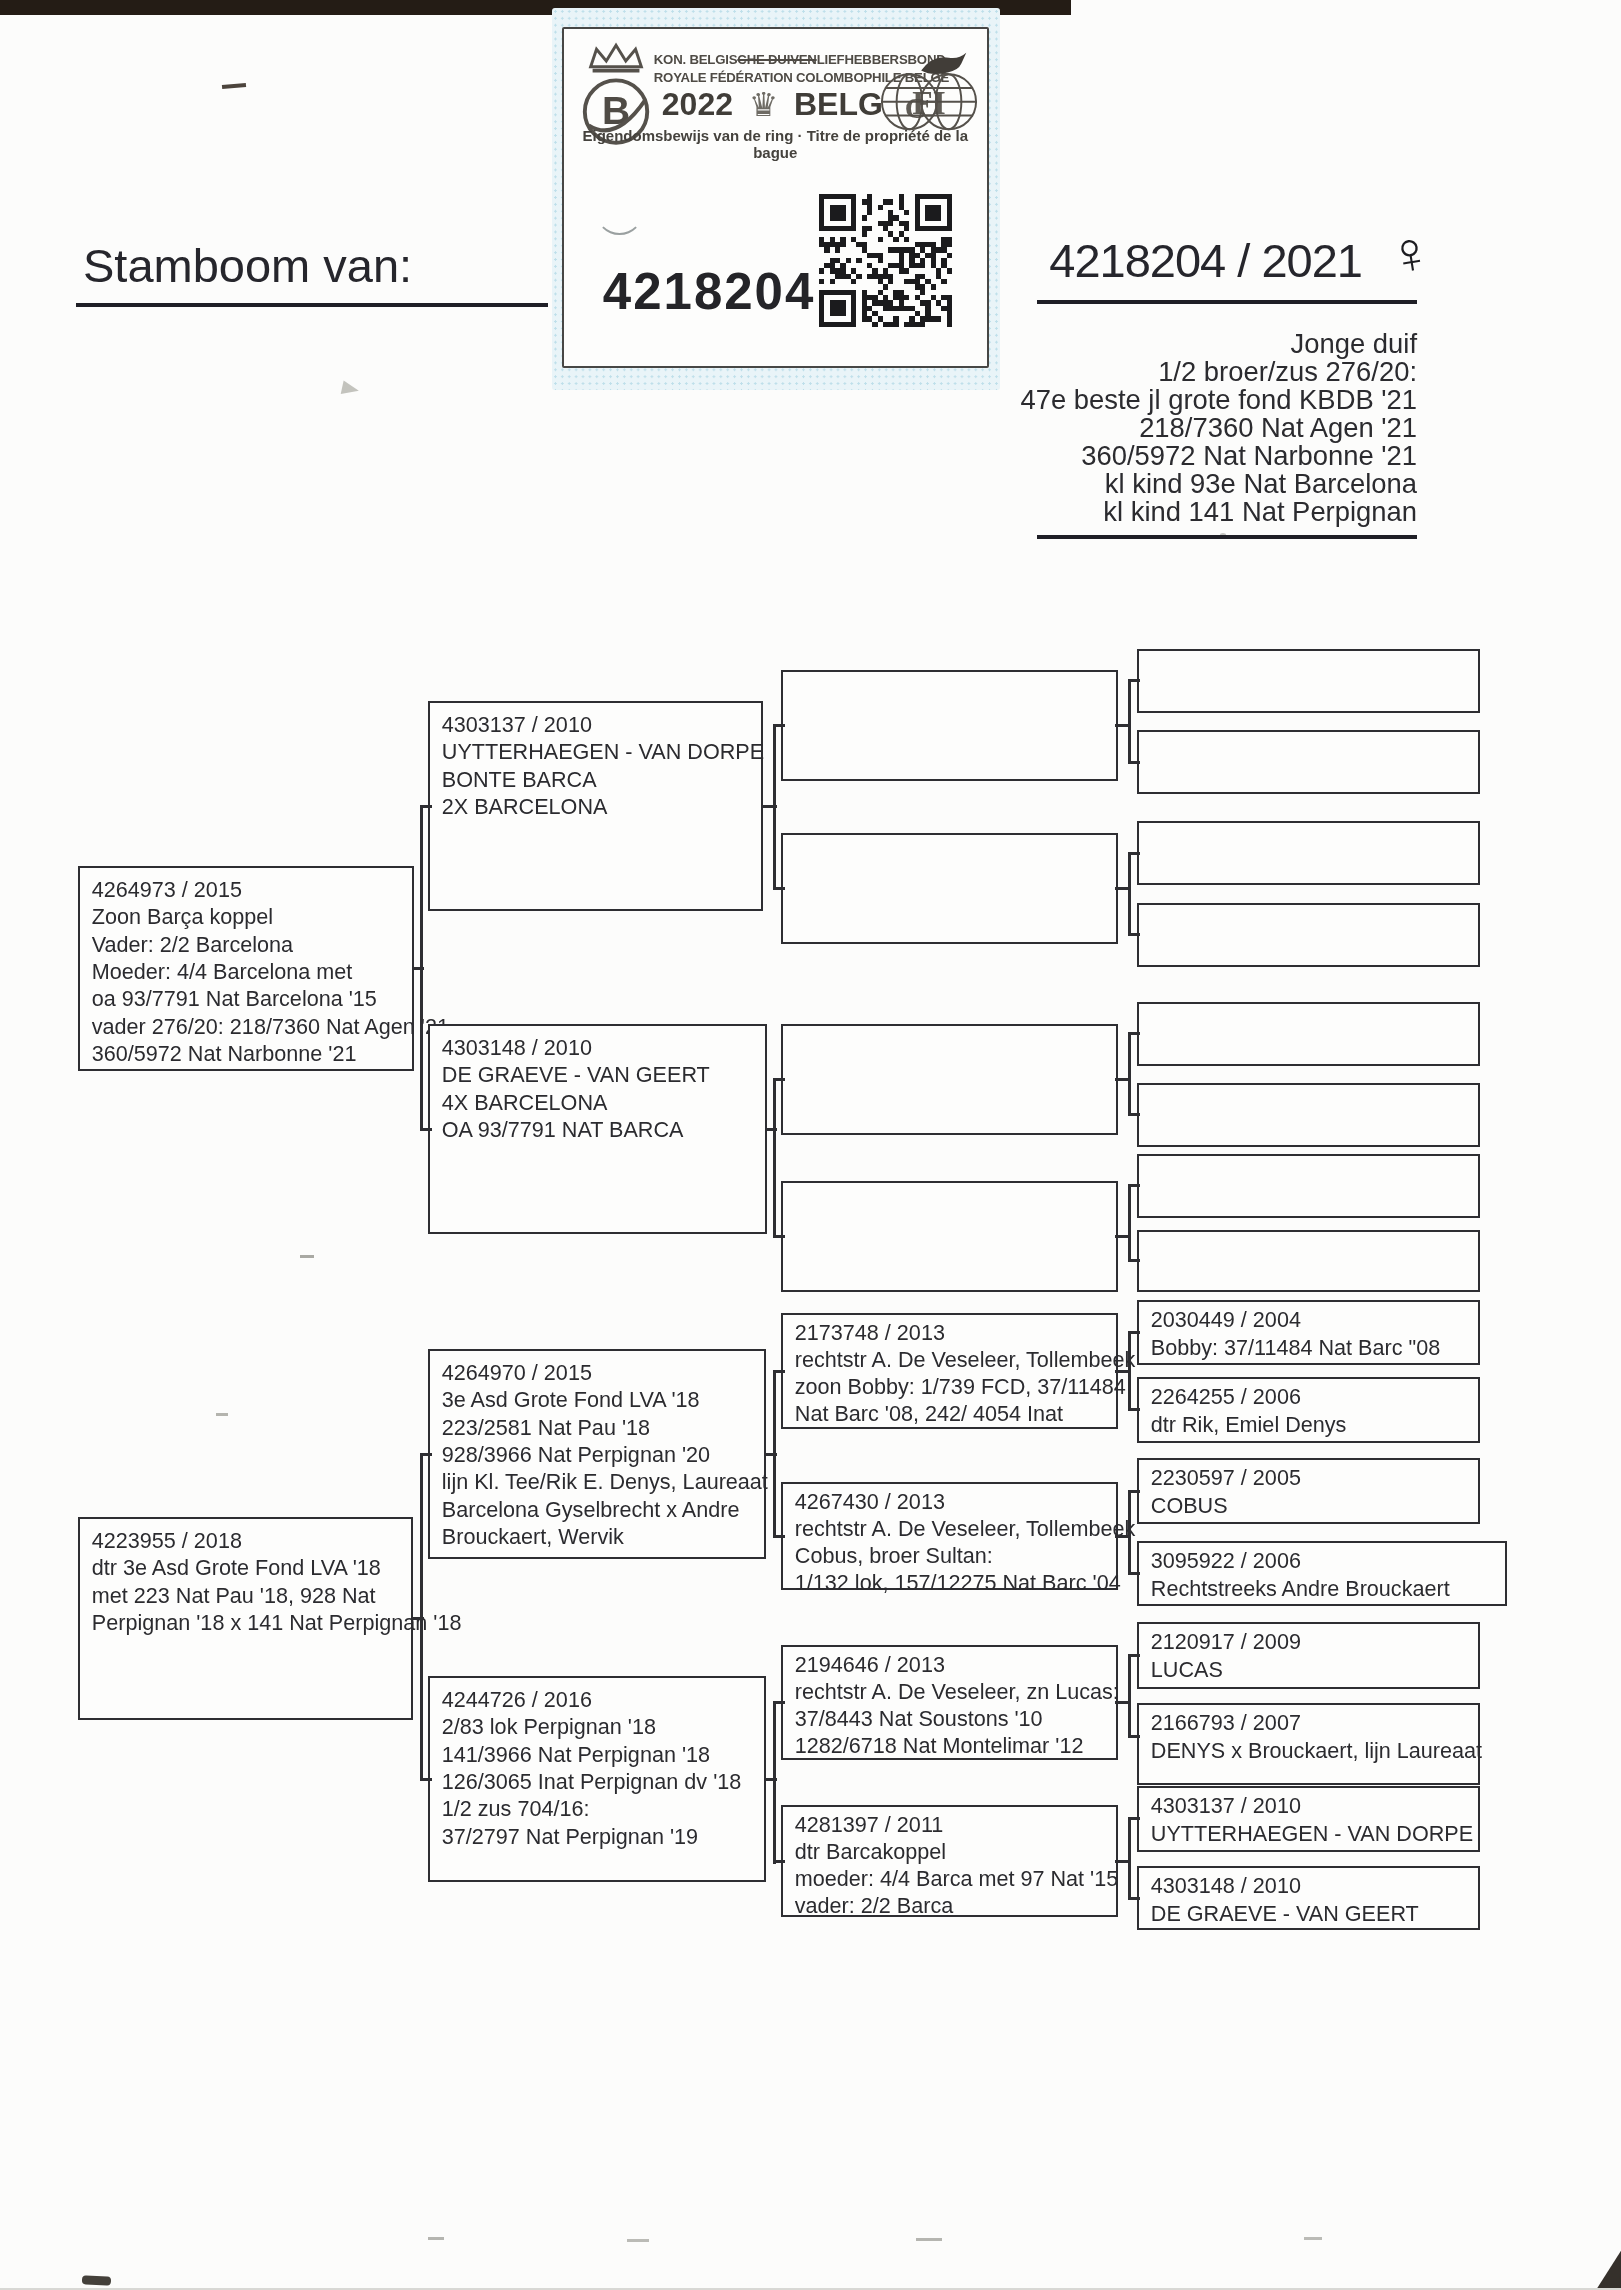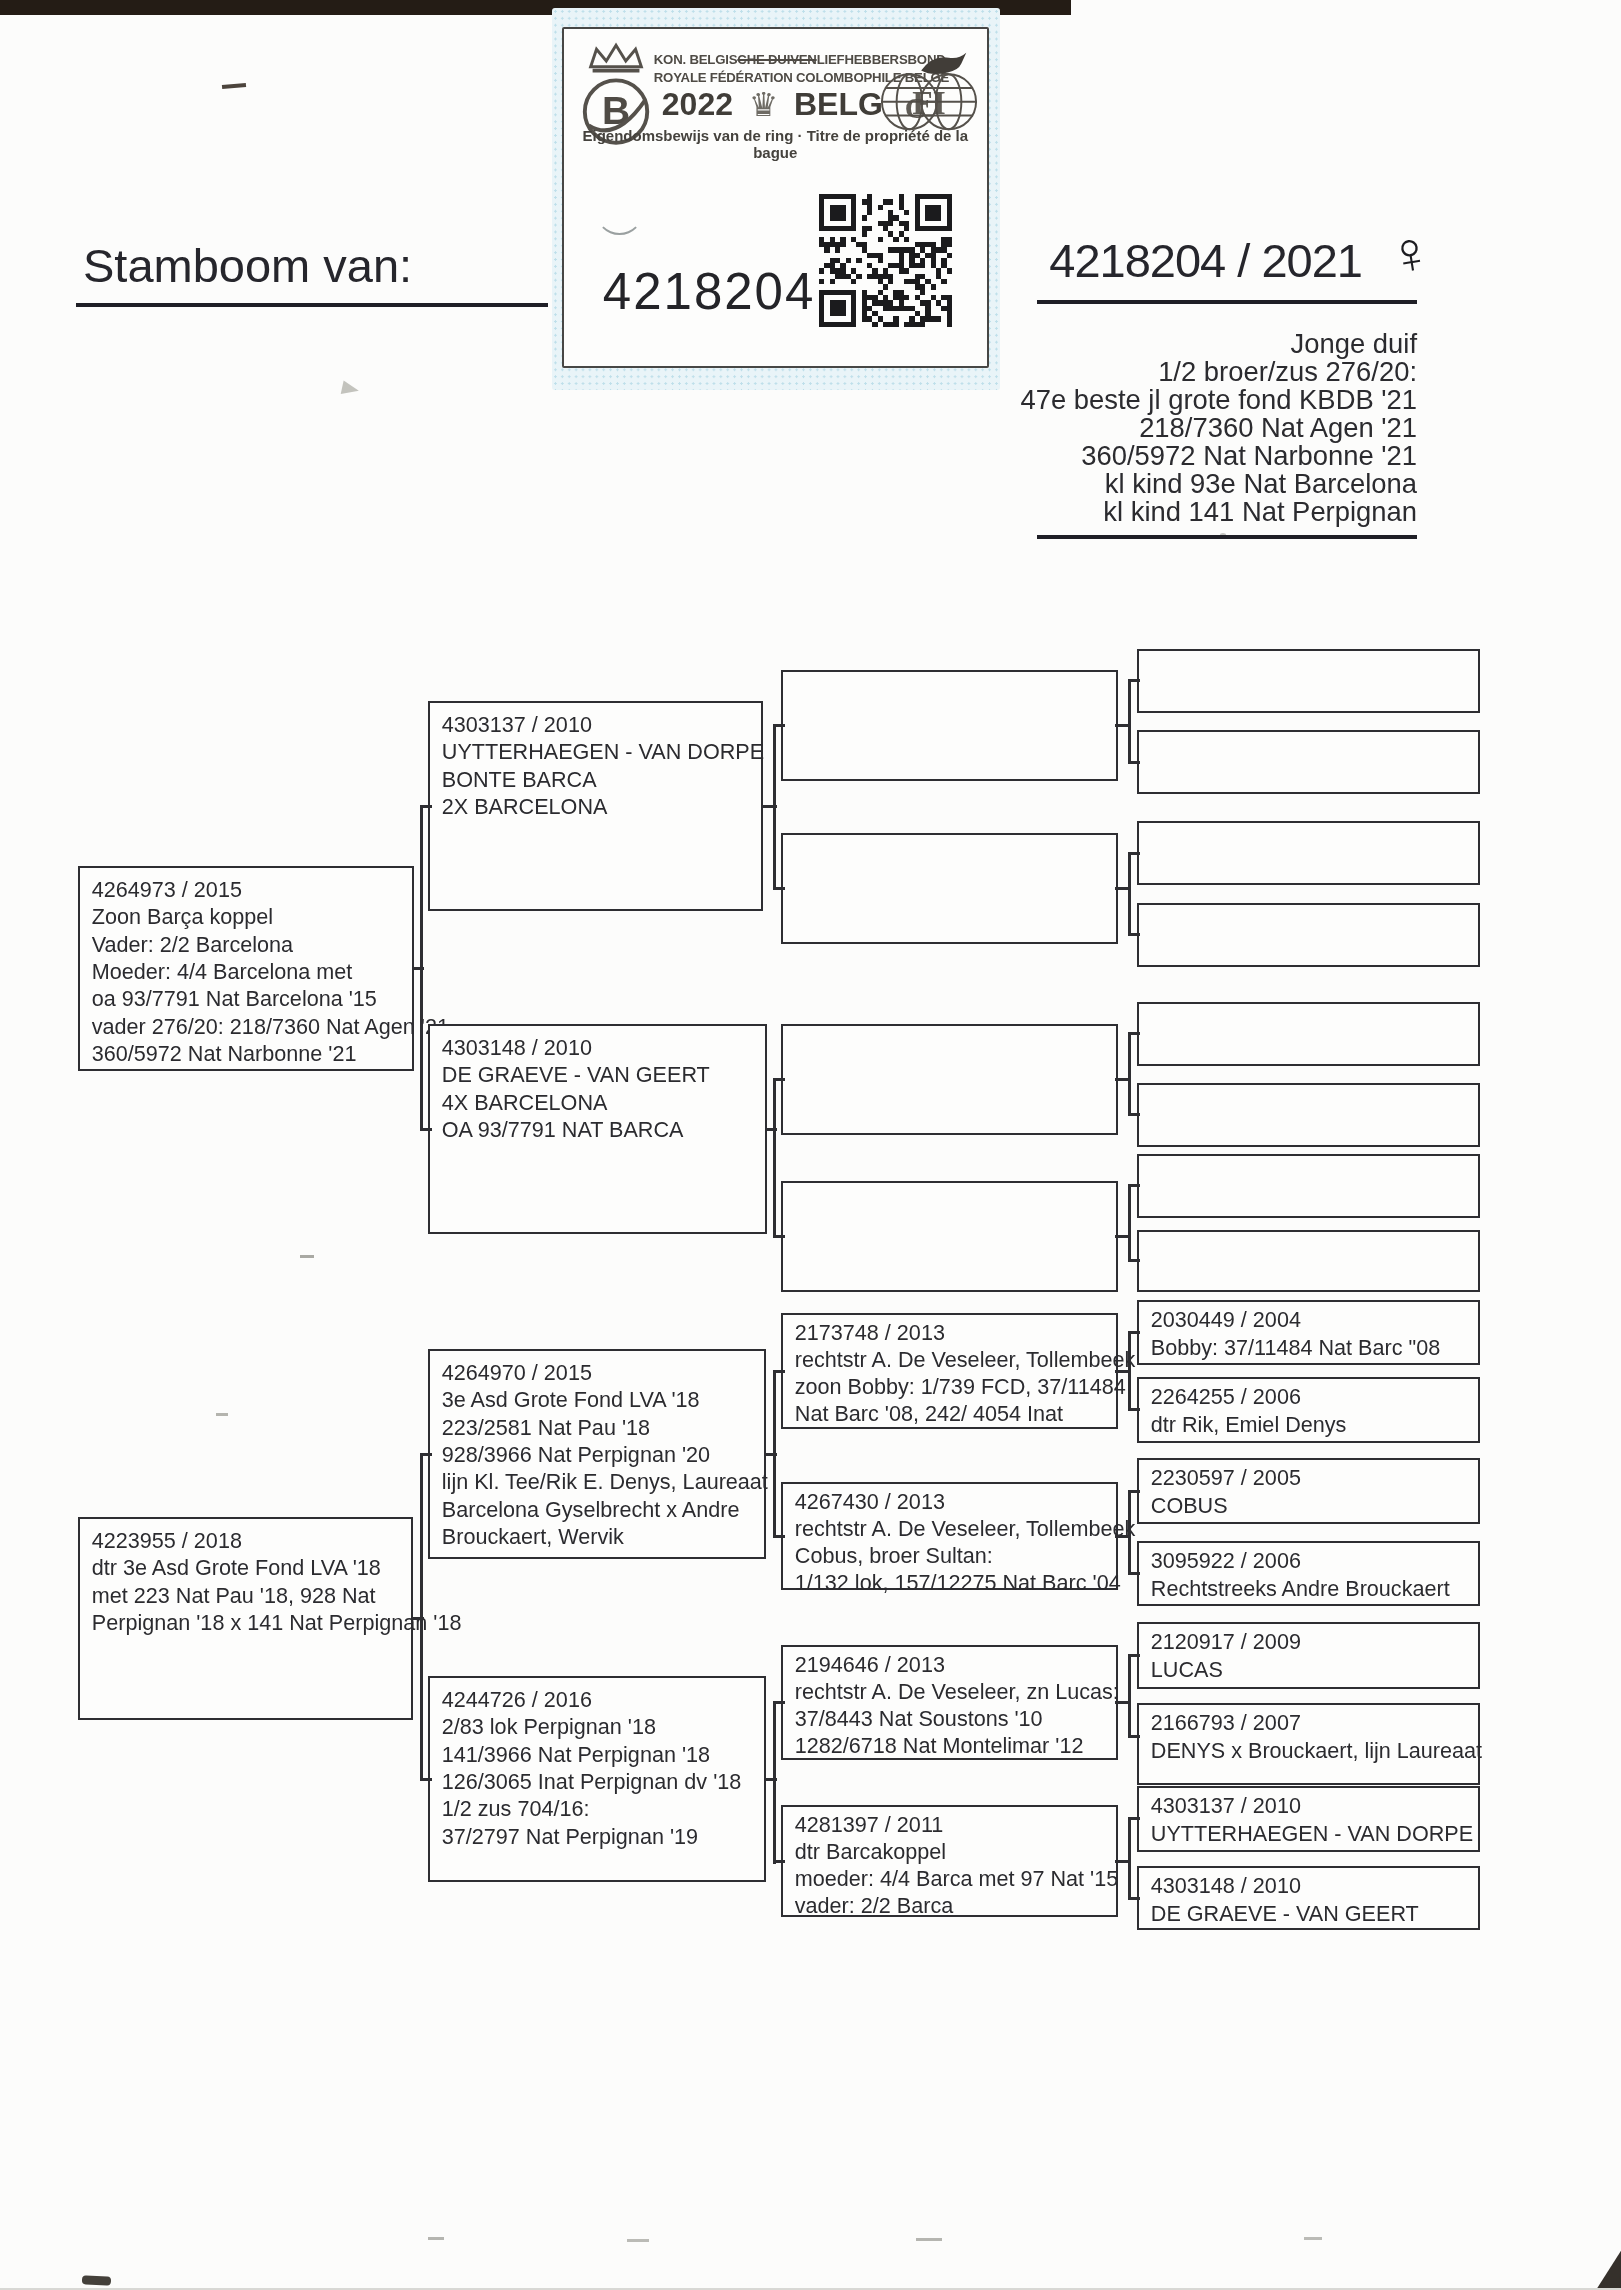--- a/index.html
+++ b/index.html
@@ -32,21 +32,21 @@
   .fedline{position:absolute;left:90px;top:21.6px;width:323px;font-size:13.2px;font-weight:bold;
         line-height:17.6px;color:#4f4b45;letter-spacing:-0.2px;}
   .struck{text-decoration:line-through;text-decoration-thickness:2px;}
   .yearrow{position:absolute;left:98px;top:57px;width:304px;font-size:32px;font-weight:bold;
         color:#403d38;display:flex;align-items:center;gap:15.7px;}
   .crownmid{font-family:"DejaVu Sans",sans-serif;font-size:33px;color:#6e6b64;font-weight:normal;line-height:29px;}
   .subtitle{position:absolute;left:0;top:98px;width:423px;text-align:center;font-size:15px;
         font-weight:bold;color:#45423d;}
   .hole{position:absolute;left:31px;top:157px;width:45px;height:45px;border-radius:50%;
         border:2.9px solid rgba(0,0,0,0);border-bottom-color:#9aa0a0;transform:rotate(0deg);}
-  .bigring{position:absolute;left:39px;top:233px;font-size:51px;font-weight:normal;color:#242428;
+  .bigring{position:absolute;left:39px;top:233px;font-size:51px;font-weight:bold;color:#242428;
         letter-spacing:2px;}
   .qr{position:absolute;left:255px;top:165px;width:133px;height:133px;}
   
   .artifact{position:absolute;}
 </style>
 </head>
 <body>
 
 <div class="page">
 
@@ -512,21 +512,21 @@
         <span class="bl">Bobby: 37/11484 Nat Barc "08</span>
       </div>
     <div class="box tight" style="left:1137px;top:1377px;width:343px;height:66px;line-height:28px">
         <span class="bl">2264255 / 2006</span>
         <span class="bl">dtr Rik, Emiel Denys</span>
       </div>
     <div class="box tight" style="left:1137px;top:1458px;width:343px;height:66px;line-height:28px">
         <span class="bl">2230597 / 2005</span>
         <span class="bl">COBUS</span>
       </div>
-    <div class="box tight" style="left:1137px;top:1541px;width:343px;height:65px;line-height:28px">
+    <div class="box tight" style="left:1137px;top:1541px;width:370px;height:65px;line-height:28px">
         <span class="bl">3095922 / 2006</span>
         <span class="bl">Rechtstreeks Andre Brouckaert</span>
       </div>
     <div class="box tight" style="left:1137px;top:1622px;width:343px;height:67px;line-height:28px">
         <span class="bl">2120917 / 2009</span>
         <span class="bl">LUCAS</span>
       </div>
     <div class="box tight" style="left:1137px;top:1703px;width:343px;height:82px;line-height:28px">
         <span class="bl">2166793 / 2007</span>
         <span class="bl">DENYS x Brouckaert, lijn Laureaat</span>

